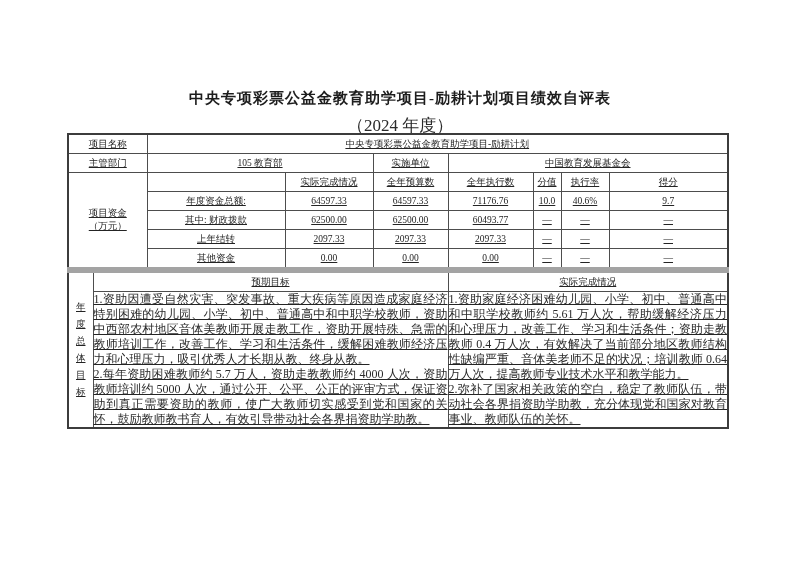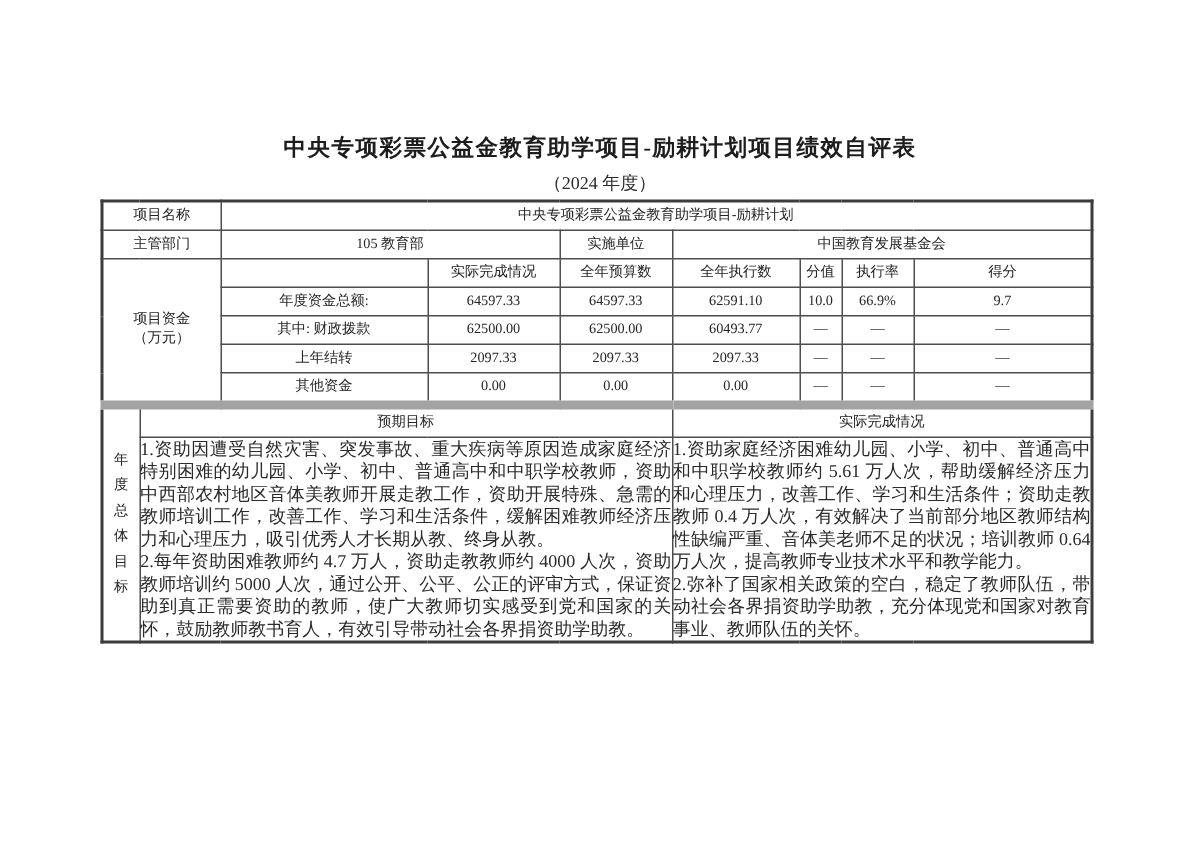--- a/index.html
+++ b/index.html
@@ -27,41 +27,42 @@
     font-weight: bold;
     letter-spacing: 1px;
     color: #1d1d1d;
   }
   .subtitle {
     position: absolute;
     top: 114px;
     left: 0;
     width: 800px;
     text-align: center;
-    font-size: 12px;
+    font-size: 17px;
     color: #2a2a2a;
   }
   table.doc-table {
     position: absolute;
     left: 67px;
     top: 133px;
     width: 660px;
     border-collapse: collapse;
     table-layout: fixed;
     border: 2px solid #3c3c3c;
   }
   table.doc-table td {
     border: 1px solid #4d4d4d;
     font-size: 9.5px;
     text-align: center;
     vertical-align: middle;
     padding: 0;
     height: 18px;
     line-height: 12px;
     color: #242424;
+    text-decoration: underline;
   }
   tr.thick-top td {
     border-top: 6px solid #a3a3a3;
   }
   td.fund-label {
     text-align: right;
     padding-right: 14px;
     margin-top: 10px;
   }
   td.section-label div {
@@ -144,23 +145,23 @@
       <td>全年执行数</td>
       <td>分值</td>
       <td>执行率</td>
       <td>得分</td>
     </tr>
 
     <tr>
       <td class="fund-label">年度资金总额:</td>
       <td>64597.33</td>
       <td>64597.33</td>
-      <td>62591.10</td>
+      <td>71176.76</td>
       <td>10.0</td>
-      <td>66.9%</td>
+      <td>40.6%</td>
       <td>9.7</td>
     </tr>
 
     <tr>
       <td class="fund-label">其中: 财政拨款</td>
       <td>62500.00</td>
       <td>62500.00</td>
       <td>60493.77</td>
       <td>—</td>
       <td>—</td>
@@ -191,21 +192,21 @@
       <td rowspan="2">
         <div class="vert">年度总体目标</div>
       </td>
       <td colspan="4">预期目标</td>
       <td colspan="4">实际完成情况</td>
     </tr>
 
     <tr>
       <td colspan="4" class="goal-cell goal-text">
         <p>1.资助因遭受自然灾害、突发事故、重大疾病等原因造成家庭经济特别困难的幼儿园、小学、初中、普通高中和中职学校教师，资助中西部农村地区音体美教师开展走教工作，资助开展特殊、急需的教师培训工作，改善工作、学习和生活条件，缓解困难教师经济压力和心理压力，吸引优秀人才长期从教、终身从教。</p>
-        <p>2.每年资助困难教师约 4.7 万人，资助走教教师约 4000 人次，资助教师培训约 5000 人次，通过公开、公平、公正的评审方式，保证资助到真正需要资助的教师，使广大教师切实感受到党和国家的关怀，鼓励教师教书育人，有效引导带动社会各界捐资助学助教。</p>
+        <p>2.每年资助困难教师约 5.7 万人，资助走教教师约 4000 人次，资助教师培训约 5000 人次，通过公开、公平、公正的评审方式，保证资助到真正需要资助的教师，使广大教师切实感受到党和国家的关怀，鼓励教师教书育人，有效引导带动社会各界捐资助学助教。</p>
       </td>
       <td colspan="4" class="goal-cell goal-text">
         <p>1.资助家庭经济困难幼儿园、小学、初中、普通高中和中职学校教师约 5.61 万人次，帮助缓解经济压力和心理压力，改善工作、学习和生活条件；资助走教教师 0.4 万人次，有效解决了当前部分地区教师结构性缺编严重、音体美老师不足的状况；培训教师 0.64 万人次，提高教师专业技术水平和教学能力。</p>
         <p>2.弥补了国家相关政策的空白，稳定了教师队伍，带动社会各界捐资助学助教，充分体现党和国家对教育事业、教师队伍的关怀。</p>
       </td>
     </tr>
   </tbody>
     </table>
 
 

